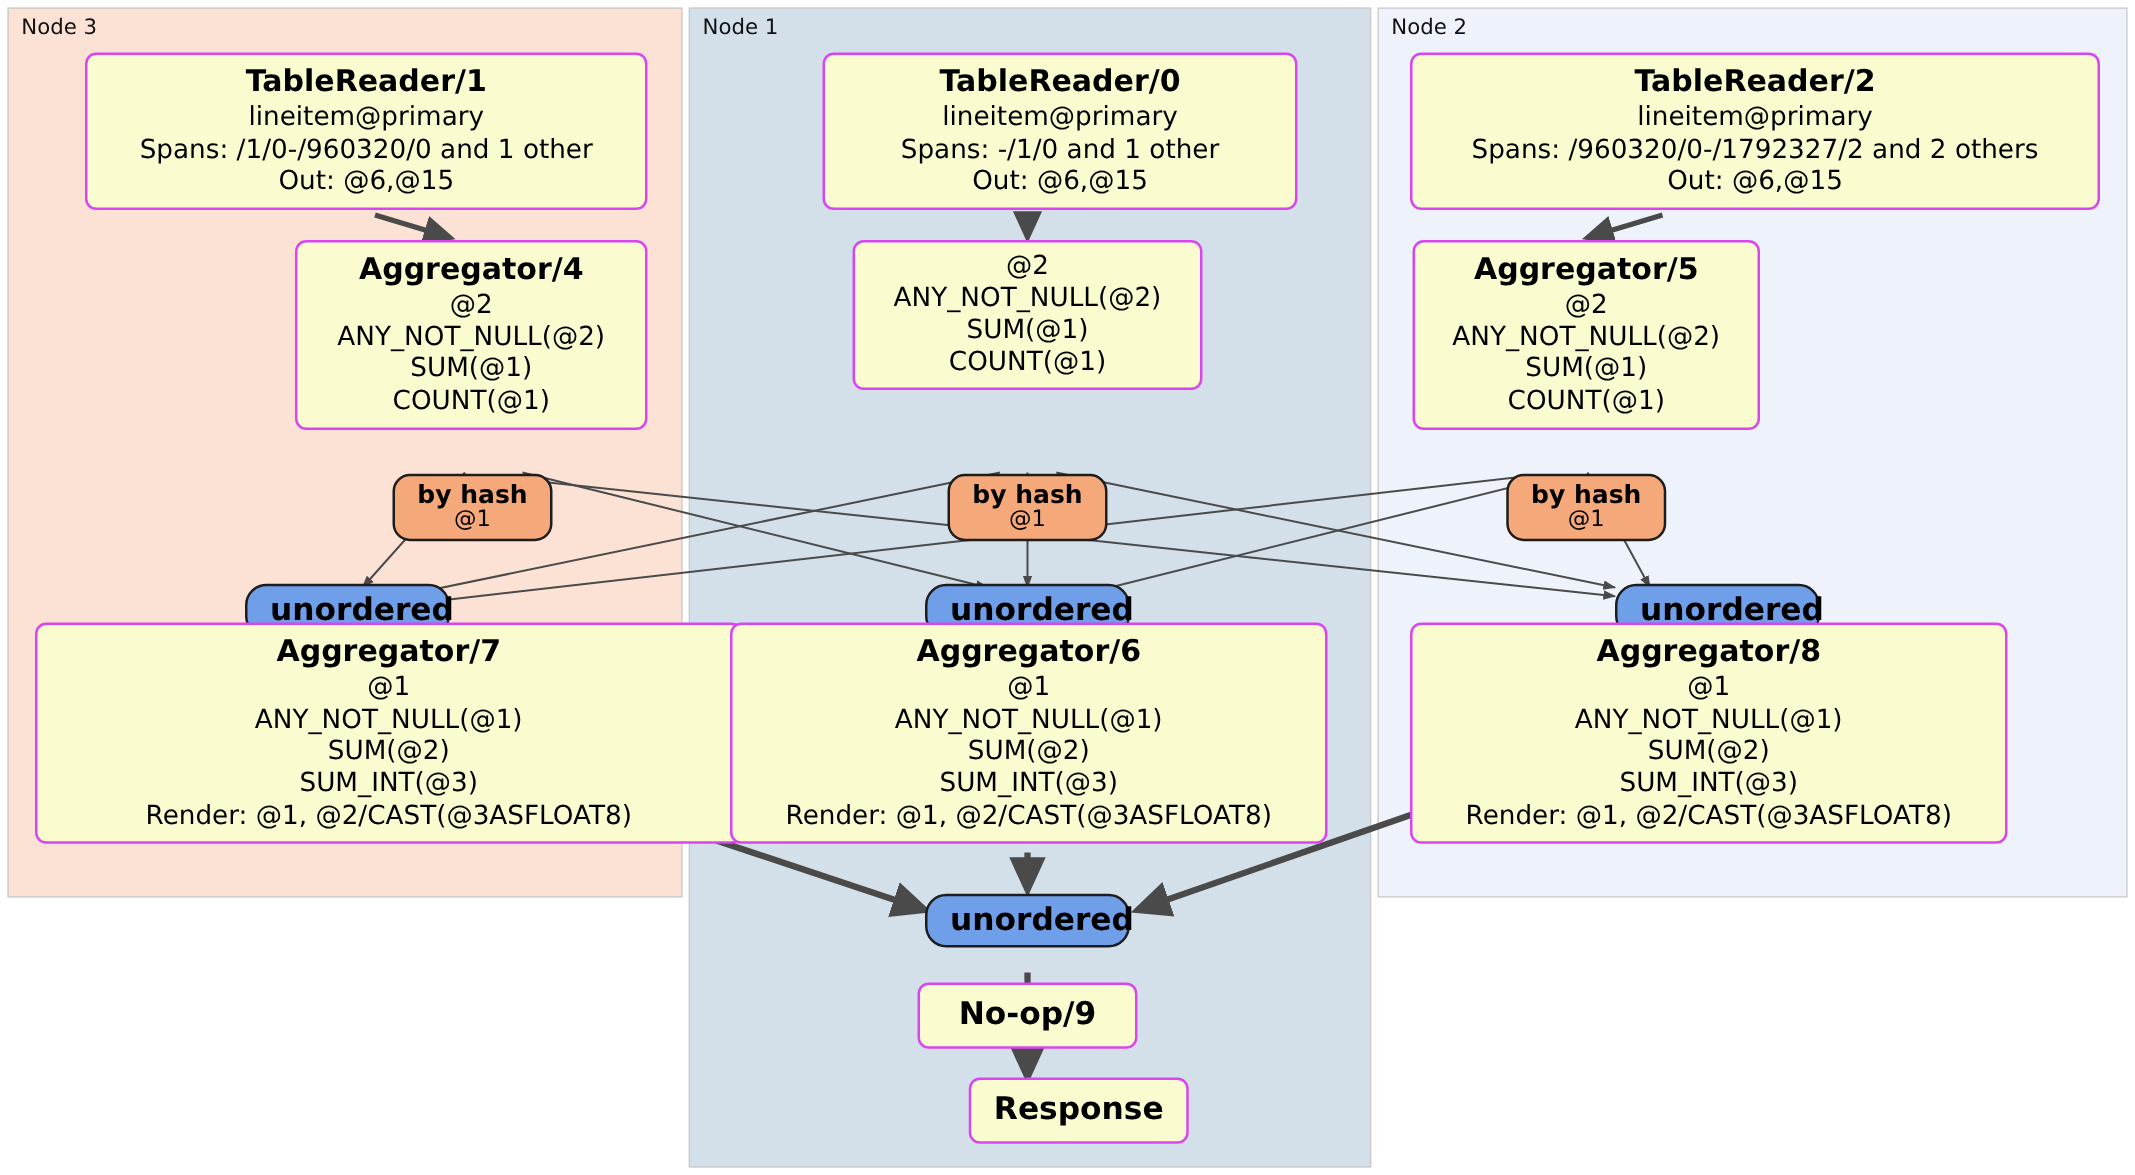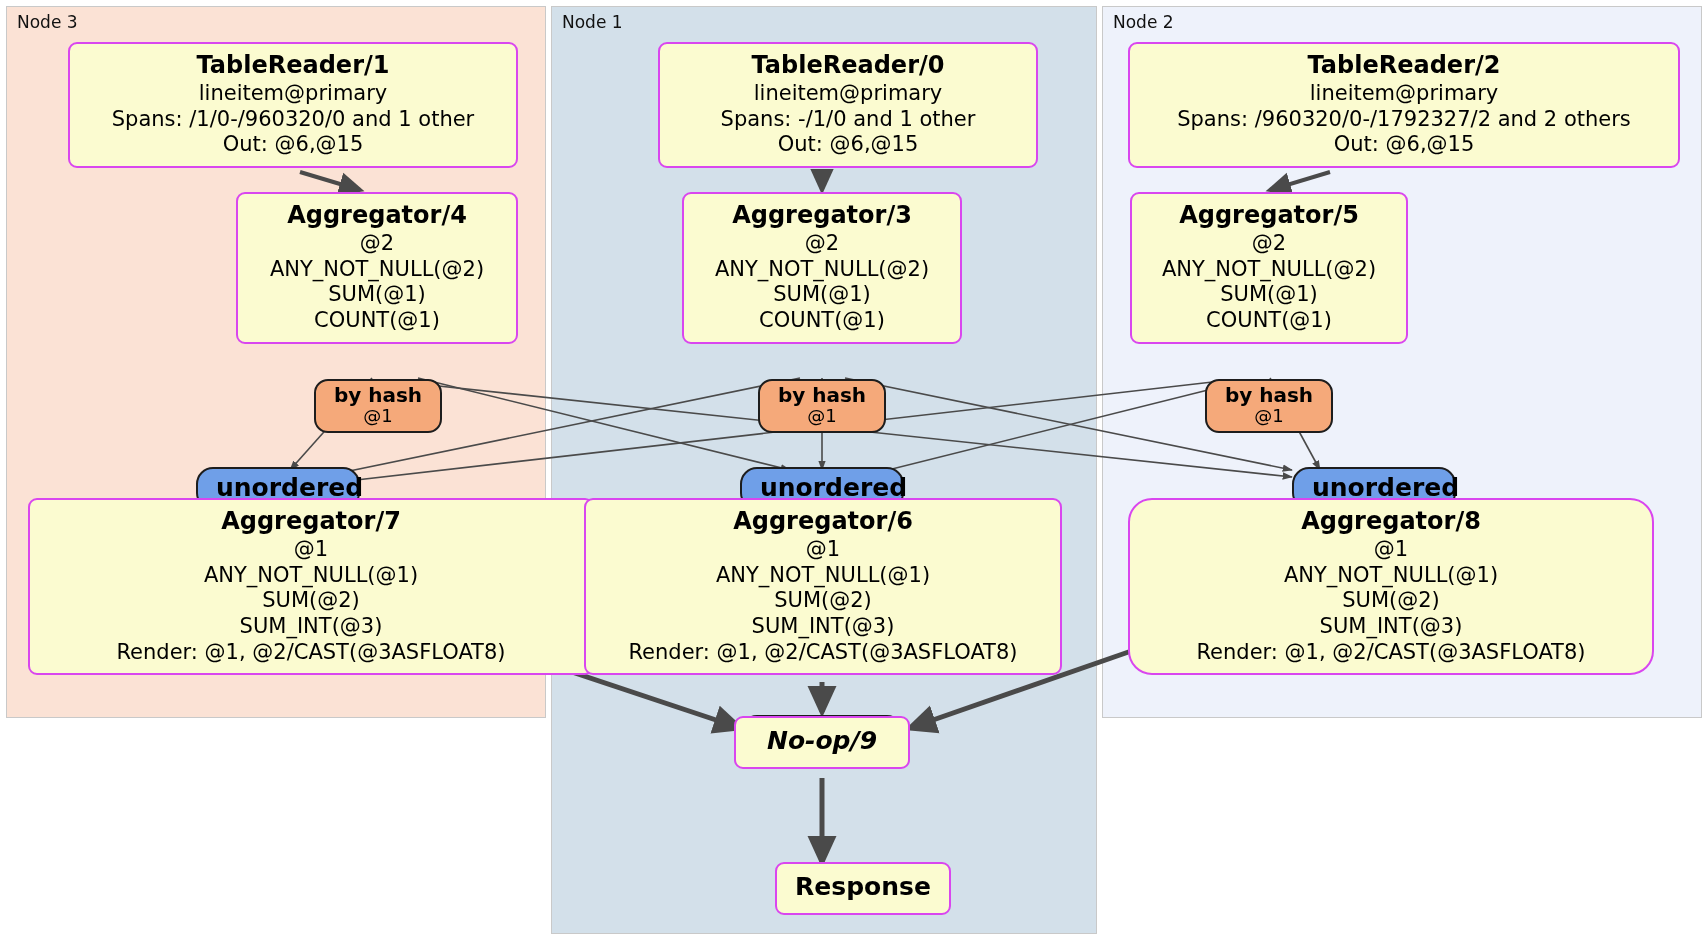--- a/index.html
+++ b/index.html
@@ -177,21 +177,20 @@
   </div>
 
   <div class="gbox" id="tr0" style="left:658px; top:42px; width:380px;">
     <div class="title">TableReader/0</div>
     <div class="line">lineitem@primary</div>
     <div class="line">Spans: -/1/0 and 1 other</div>
     <div class="line">Out: @6,@15</div>
   </div>
 
   <div class="gbox" id="agg3" style="left:682px; top:192px; width:280px;">
-    <div class="title">Aggregator/3</div>
     <div class="line">@2</div>
     <div class="line">ANY_NOT_NULL(@2)</div>
     <div class="line">SUM(@1)</div>
     <div class="line">COUNT(@1)</div>
   </div>
 
   <div class="pill hash" id="hash-center" style="left:758px; top:339px; width:128px;">
     <div class="t">by hash</div>
     <div class="s">@1</div>
   </div>
@@ -206,21 +205,21 @@
     <div class="line">ANY_NOT_NULL(@1)</div>
     <div class="line">SUM(@2)</div>
     <div class="line">SUM_INT(@3)</div>
     <div class="line">Render: @1, @2/CAST(@3ASFLOAT8)</div>
   </div>
 
   <div class="pill unord" id="unord-final" style="left:740px; top:715px; width:164px;">
     <div class="t">unordered</div>
   </div>
 
-  <div class="gbox small-box" id="noop9" style="left:734px; top:716px; width:176px;font-style:italic;">
+  <div class="gbox small-box" id="noop9" style="left:734px; top:786px; width:176px;">
     <div class="title">No-op/9</div>
   </div>
 
   <div class="gbox small-box" id="response" style="left:734px; top:862px; width:176px;margin-left:41px;">
     <div class="title">Response</div>
   </div>
 
   <div class="gbox" id="tr2" style="left:1128px; top:42px; width:552px;">
     <div class="title">TableReader/2</div>
     <div class="line">lineitem@primary</div>
@@ -238,21 +237,21 @@
 
   <div class="pill hash" id="hash-right" style="left:1205px; top:339px; width:128px;">
     <div class="t">by hash</div>
     <div class="s">@1</div>
   </div>
 
   <div class="pill unord" id="unord-right" style="left:1292px; top:467px; width:164px;">
     <div class="t">unordered</div>
   </div>
 
-  <div class="gbox" id="agg8" style="left:1128px; top:498px; width:526px;border-radius:24px;">
+  <div class="gbox" id="agg8" style="left:1128px; top:498px; width:478px;">
     <div class="title">Aggregator/8</div>
     <div class="line">@1</div>
     <div class="line">ANY_NOT_NULL(@1)</div>
     <div class="line">SUM(@2)</div>
     <div class="line">SUM_INT(@3)</div>
     <div class="line">Render: @1, @2/CAST(@3ASFLOAT8)</div>
   </div>
 
 </div>
 

